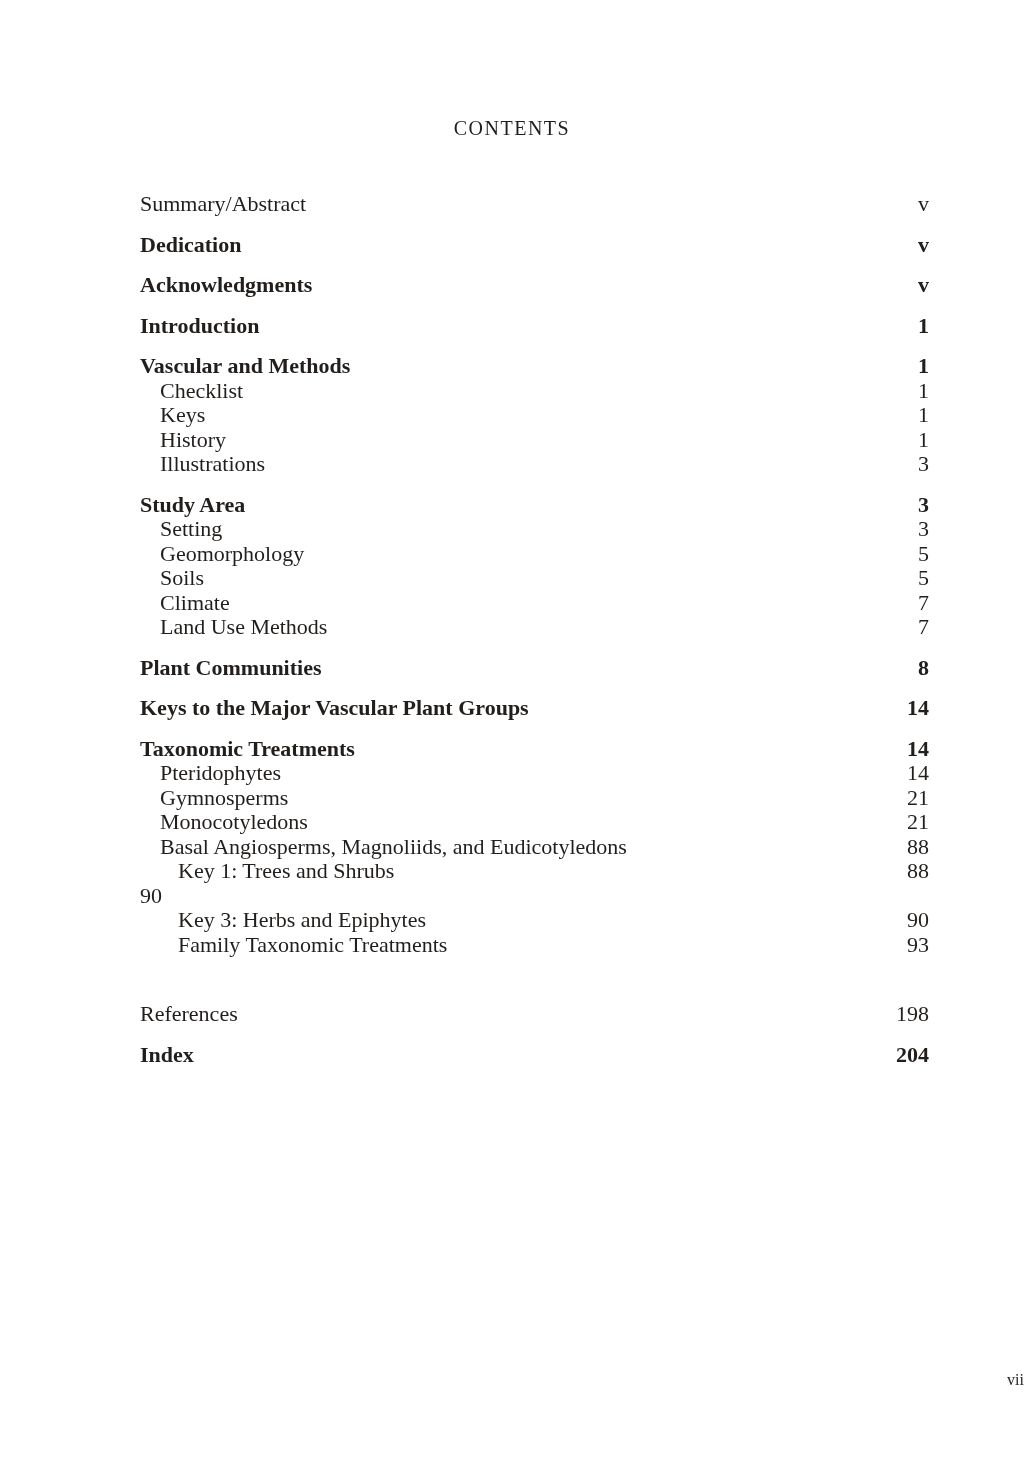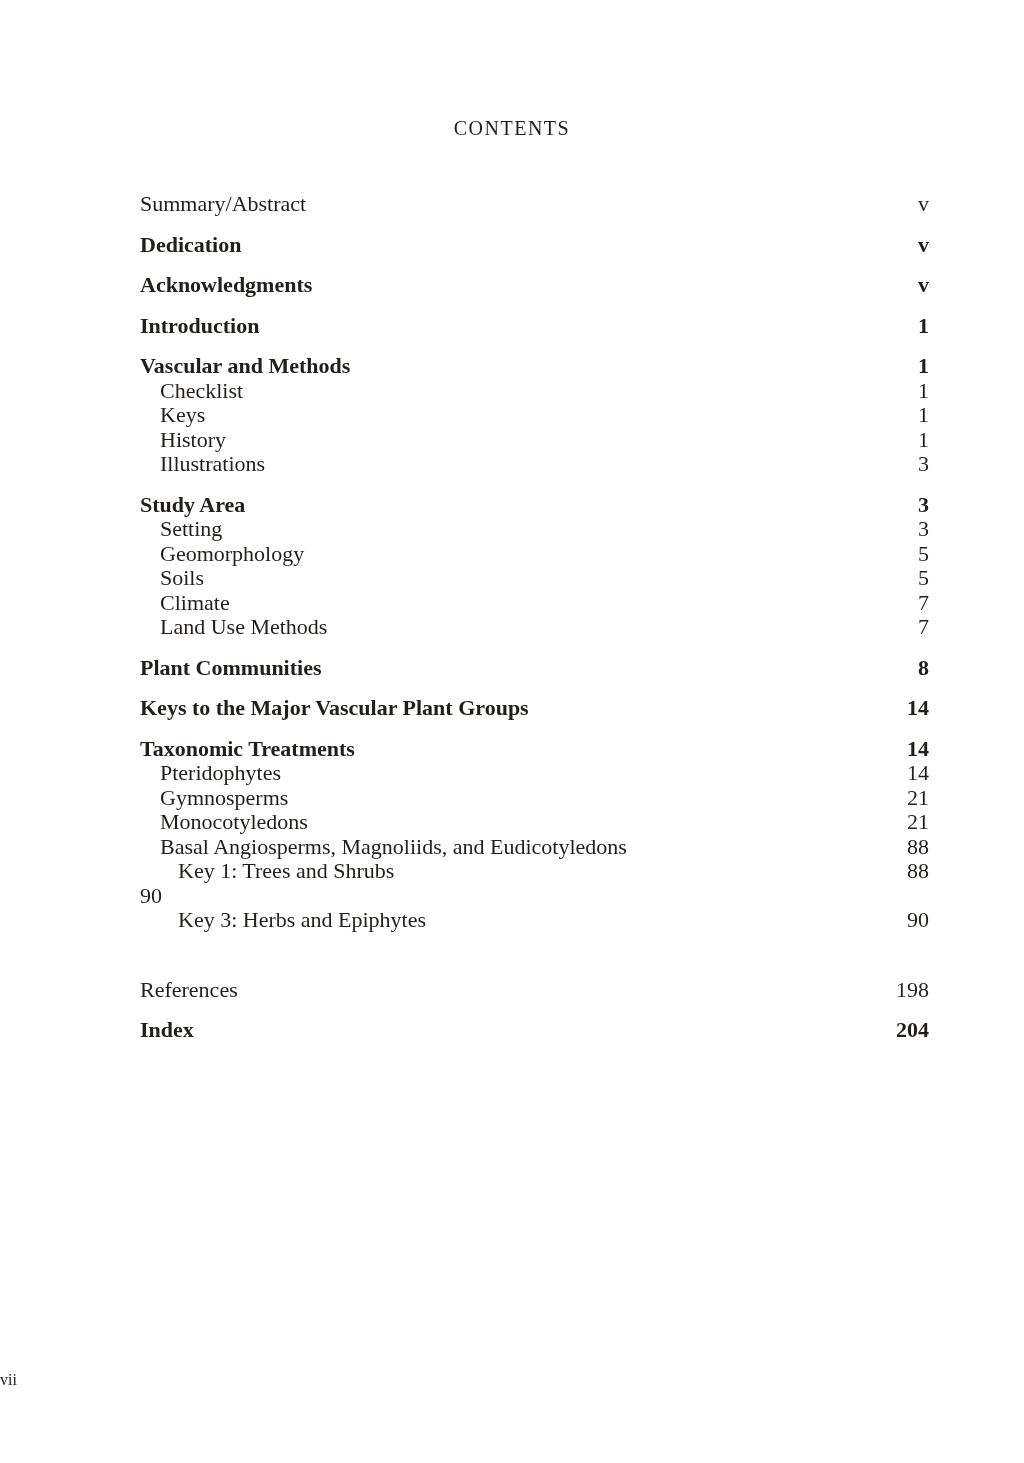--- a/index.html
+++ b/index.html
@@ -45,21 +45,21 @@
   .lvl-0 { padding-left: 0; }
   .lvl-1 .label { padding-left: 20px; }
   .lvl-2 .label { padding-left: 38px; }
   .sect-gap { margin-top: 16px; font-weight: bold; }
   .back-matter { margin-top: 45px; }
   .footer {
     position: absolute;
     left: 0;
     top: 1368px;
     width: 100%;
-    text-align: left;
+    text-align: right;
     font-size: 16px;
     line-height: 24px;
     color: #211e1c;
   }
 </style>
 </head>
 <body>
 
 <div class="page">
   <h1 class="title">CONTENTS</h1>
@@ -158,20 +158,24 @@
     <span class="label">Key 1: Trees and Shrubs</span>
     <span class="pagenum">88</span>
   </div>
         <div class="row lvl-2">
     <span class="pagenum">90</span>
   </div>
         <div class="row lvl-2">
     <span class="label">Key 3: Herbs and Epiphytes</span>
     <span class="pagenum">90</span>
   </div>
+        <div class="row lvl-2">
+    <span class="label">Family Taxonomic Treatments</span>
+    <span class="pagenum">93</span>
+  </div>
       </div>
     <div class="back-matter">
         <div class="row lvl-0">
     <span class="label">References</span>
     <span class="pagenum">198</span>
   </div>
         <div class="row lvl-0 sect-gap">
     <span class="label">Index</span>
     <span class="pagenum">204</span>
   </div>

